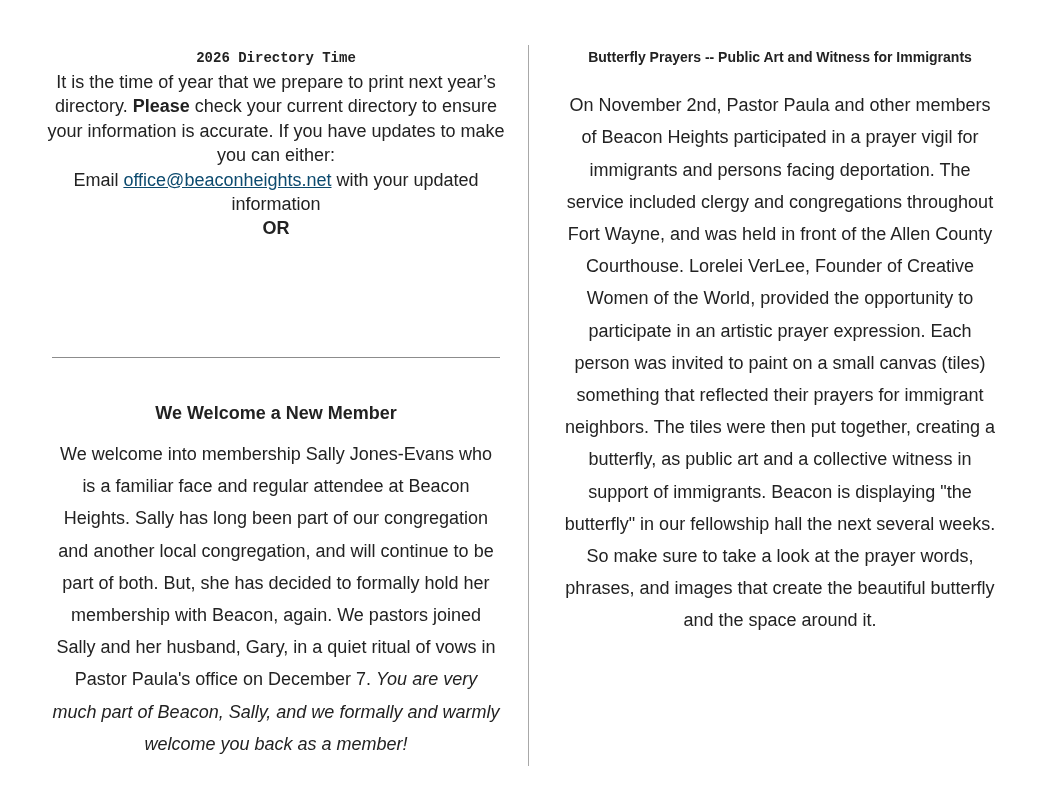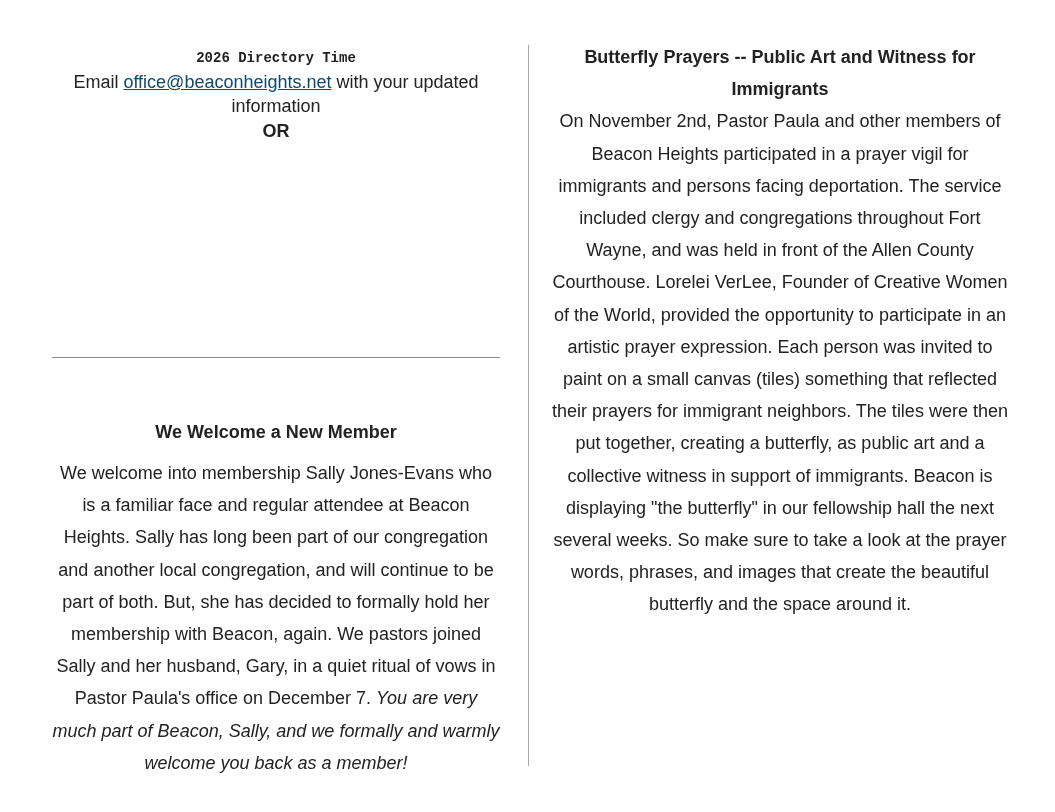--- a/index.html
+++ b/index.html
@@ -64,21 +64,21 @@
     }
     .dir-section .or {
       font-weight: bold;
     }
     .dir-section a {
       color: #0c4a6e;
       text-decoration: underline;
     }
     .welcome-section {
       position: absolute;
-      top: 419px;
+      top: 400px;
       left: 0;
       width: 472px;
       font-size: 18px;
       line-height: 32.2px;
     }
     .welcome-section h2 {
       margin: 0;
       font-size: 18px;
       font-weight: bold;
       line-height: 26px;
@@ -93,34 +93,35 @@
     .butterfly-section {
       position: absolute;
       top: 41px;
       left: 0;
       width: 464px;
       font-size: 18px;
       line-height: 32.2px;
     }
     .butterfly-section h2 {
       margin: 0;
-      font-size: 18px;
+      font-size: 14px;
       font-weight: bold;
       line-height: 32.2px;
     }
     .butterfly-section p {
-      margin: 0;
+      margin: 16px;
     }
   </style>
 </head>
 <body>
 
 <div class="col col-left">
   <section class="dir-section">
     <h2>2026 Directory Time</h2>
+    <p><span>It is the time of year that we prepare to print next year’s directory. </span><strong>Please</strong><span> check your current directory to ensure your information is accurate. If you have updates to make you can either:</span></p>
     <p><span>Email </span><a href="#">office@beaconheights.net</a><span> with your updated information</span></p>
     <p class="or">OR</p>
   </section>
 
   <section class="welcome-section">
     <h2>We Welcome a New Member</h2>
     <p><span>We welcome into membership Sally Jones-Evans who is a familiar face and regular attendee at Beacon Heights. Sally has long been part of our congregation and another local congregation, and will continue to be part of both. But, she has decided to formally hold her membership with Beacon, again. We pastors joined Sally and her husband, Gary, in a quiet ritual of vows in Pastor Paula's office on December 7. </span><em>You are very much part of Beacon, Sally, and we formally and warmly welcome you back as a member!</em></p>
   </section>
 </div>
 

